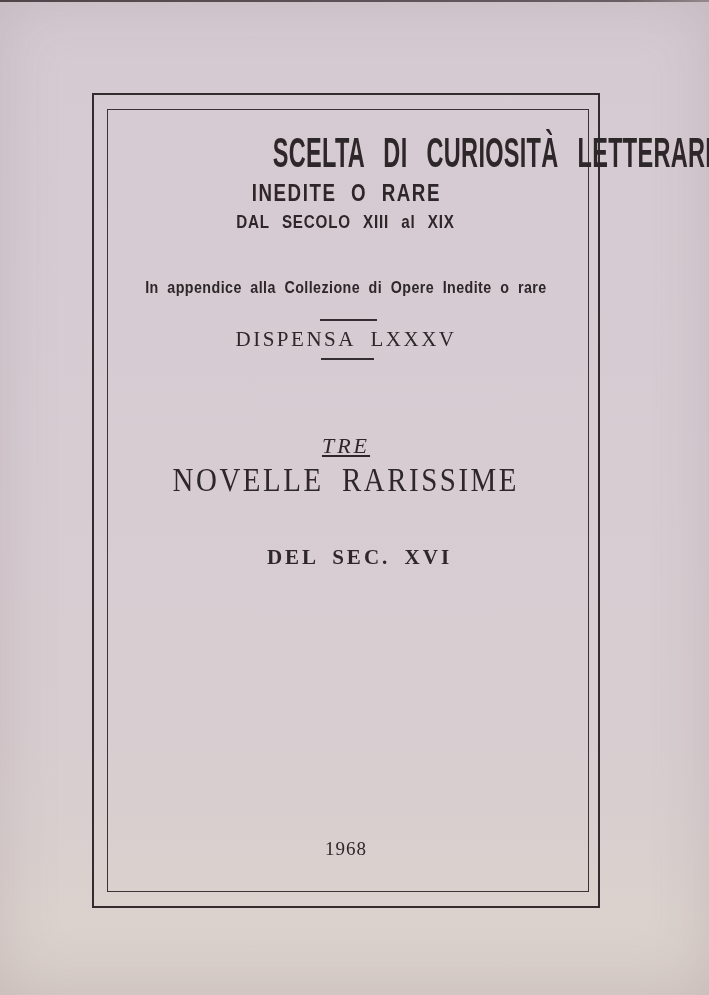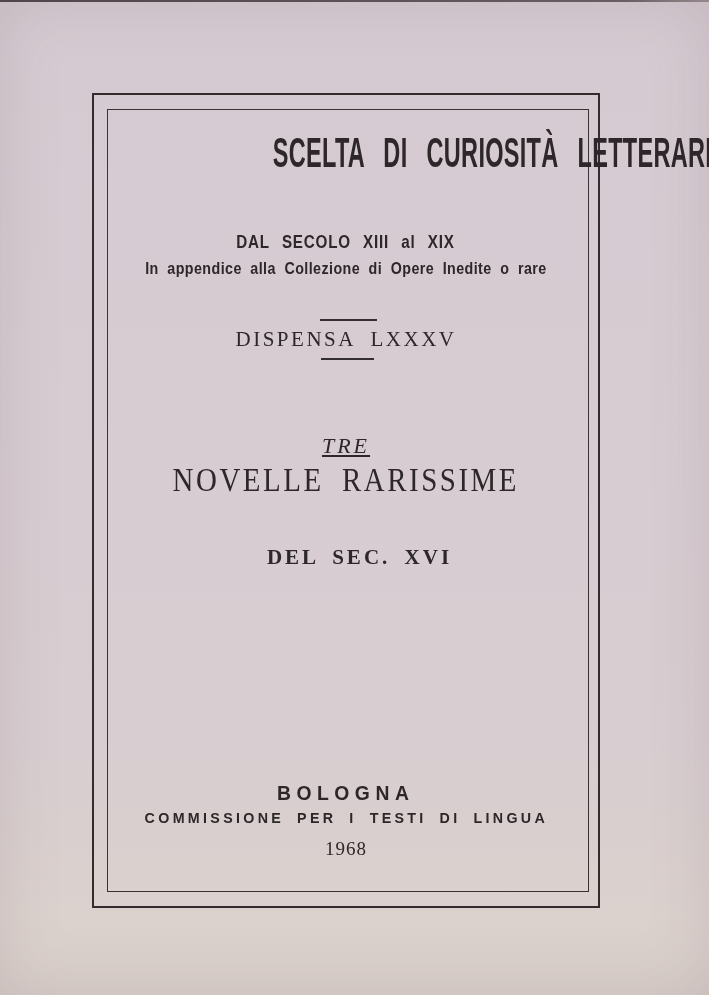--- a/index.html
+++ b/index.html
@@ -72,31 +72,31 @@
   .series-subtitle { top: 84px; }
   .series-subtitle > span {
     font: 700 24px "Liberation Sans", sans-serif;
     letter-spacing: 2px;
     word-spacing: 10px;
     transform: scaleX(0.78);
     transform-origin: 50% 0;
   }
 
   
-  .series-range { top: 136px; }
+  .series-range { top: 116px; }
   .series-range > span {
     font: 700 19px "Liberation Sans", sans-serif;
     letter-spacing: 1px;
     word-spacing: 9px;
     transform: scaleX(0.8);
     transform-origin: 50% 0;
   }
 
   
-  .appendix-note { top: 164px; }
+  .appendix-note { top: 183px; }
   .appendix-note > span {
     font: 700 17px "Liberation Sans", sans-serif;
     letter-spacing: 0.5px;
     word-spacing: 5px;
     transform: scaleX(0.84);
     transform-origin: 50% 0;
   }
 
   .rule {
     position: absolute;
@@ -174,20 +174,23 @@
 <div class="scan">
   <div class="scan-edge-top"></div>
 
   <div class="outer-frame">
     <div class="inner-frame"></div>
 
     <div class="line series-title">
       <span>SCELTA DI CURIOSITÀ LETTERARIE</span>
     </div>
 
+    <div class="line series-subtitle">
+      <span>INEDITE O RARE</span>
+    </div>
 
     <div class="line series-range">
       <span>DAL SECOLO XIII al XIX</span>
     </div>
 
     <div class="line appendix-note">
       <span>In appendice alla Collezione di Opere Inedite o rare</span>
     </div>
 
     <div class="rule rule-top"></div>
@@ -203,25 +206,19 @@
     </div>
 
     <div class="line main-title">
       <span>NOVELLE RARISSIME</span>
     </div>
 
     <div class="line sub-title">
       <span>DEL SEC. XVI</span>
     </div>
 
-    <div class="line imprint-city">
-      <span>BOLOGNA</span>
-    </div>
-
-    <div class="line imprint-publisher">
-      <span>COMMISSIONE PER I TESTI DI LINGUA</span>
-    </div>
+
 
     <div class="line imprint-year">
       <span>1968</span>
     </div>
   </div>
 </div>
 
 </body></html>

